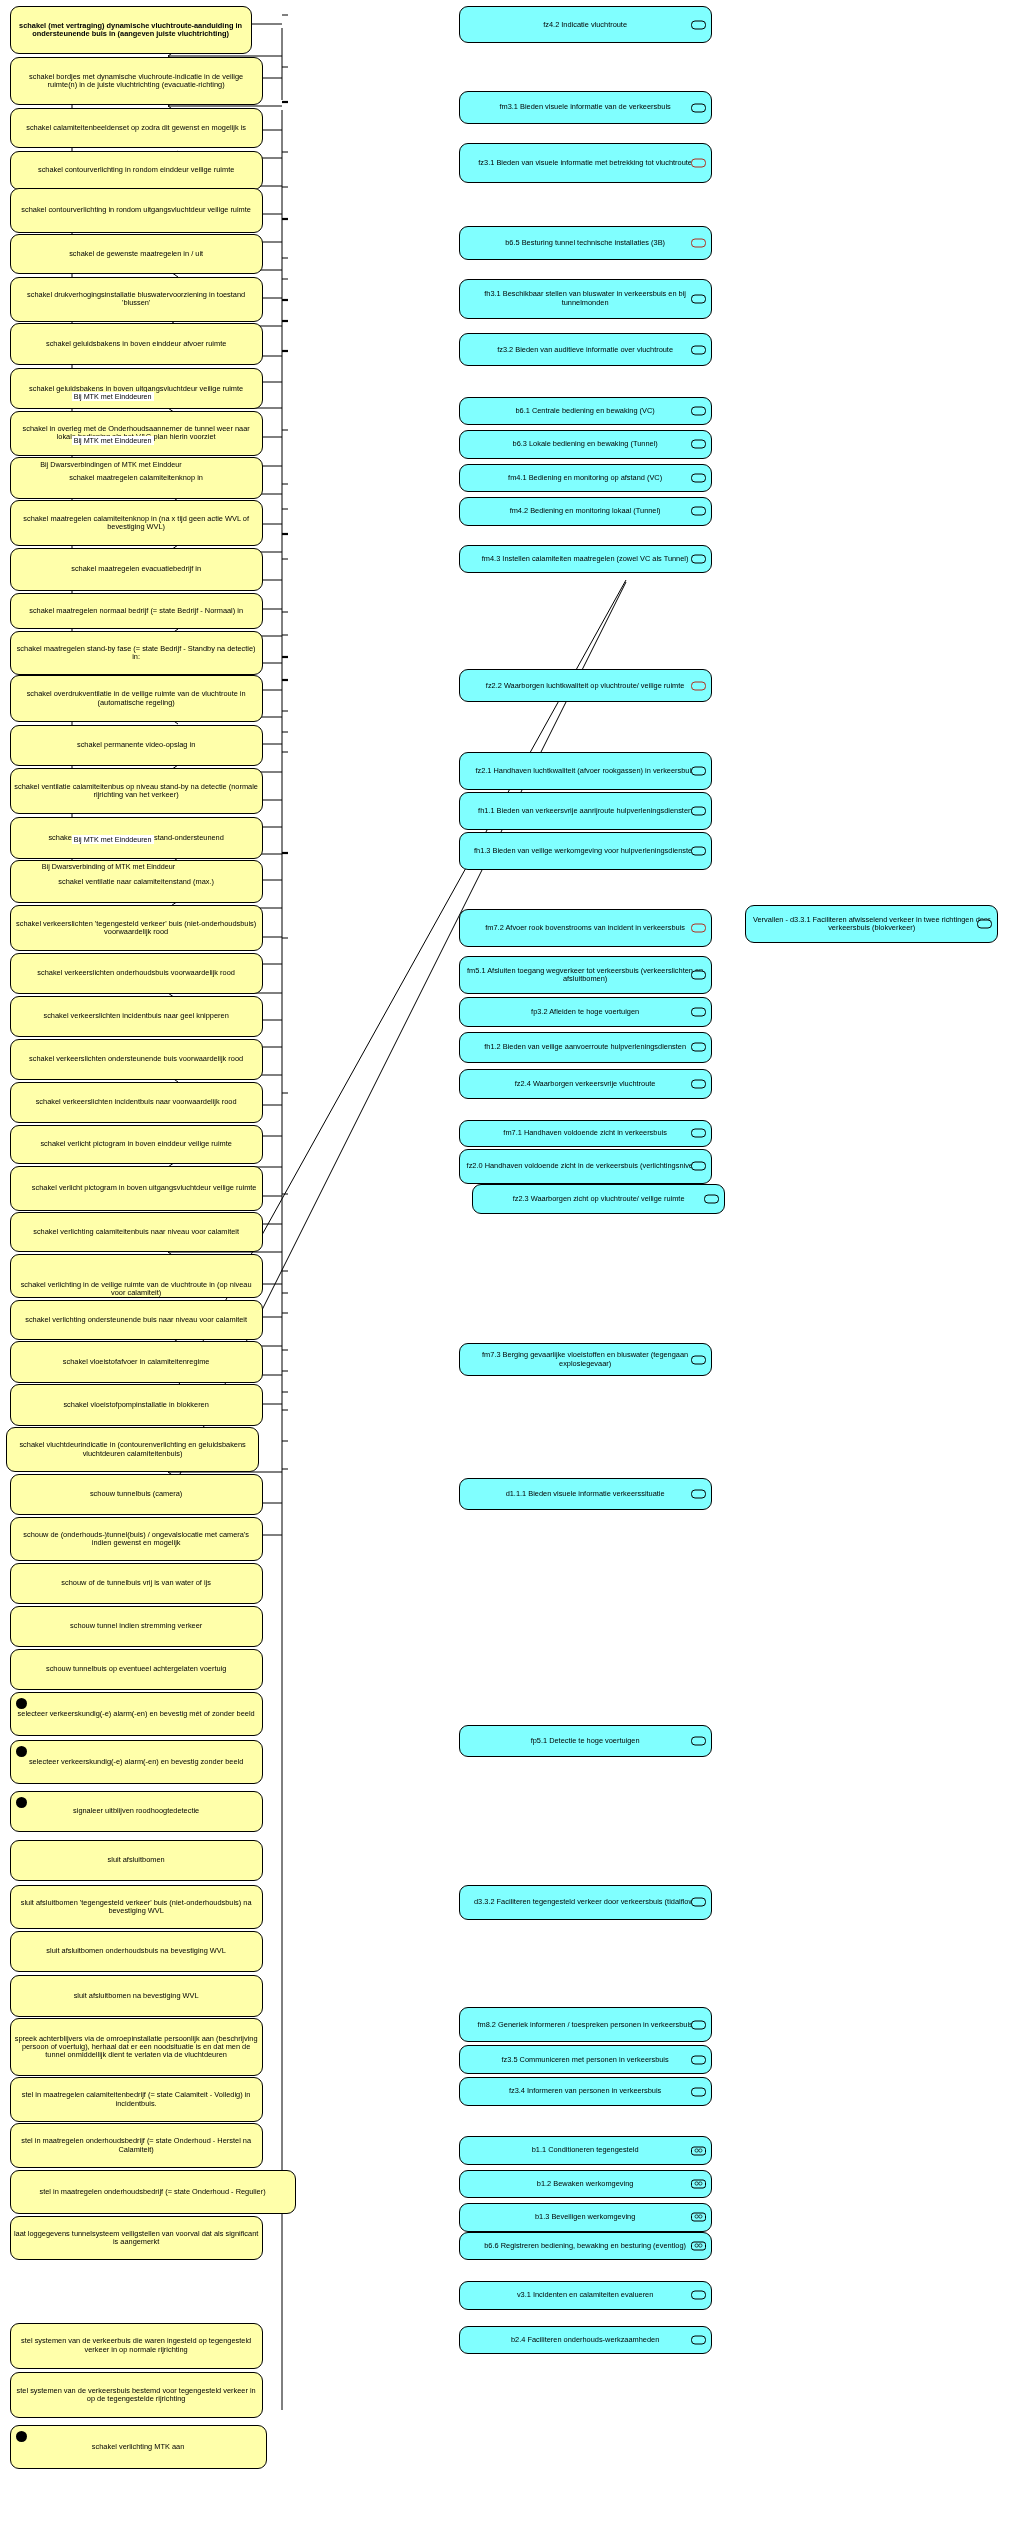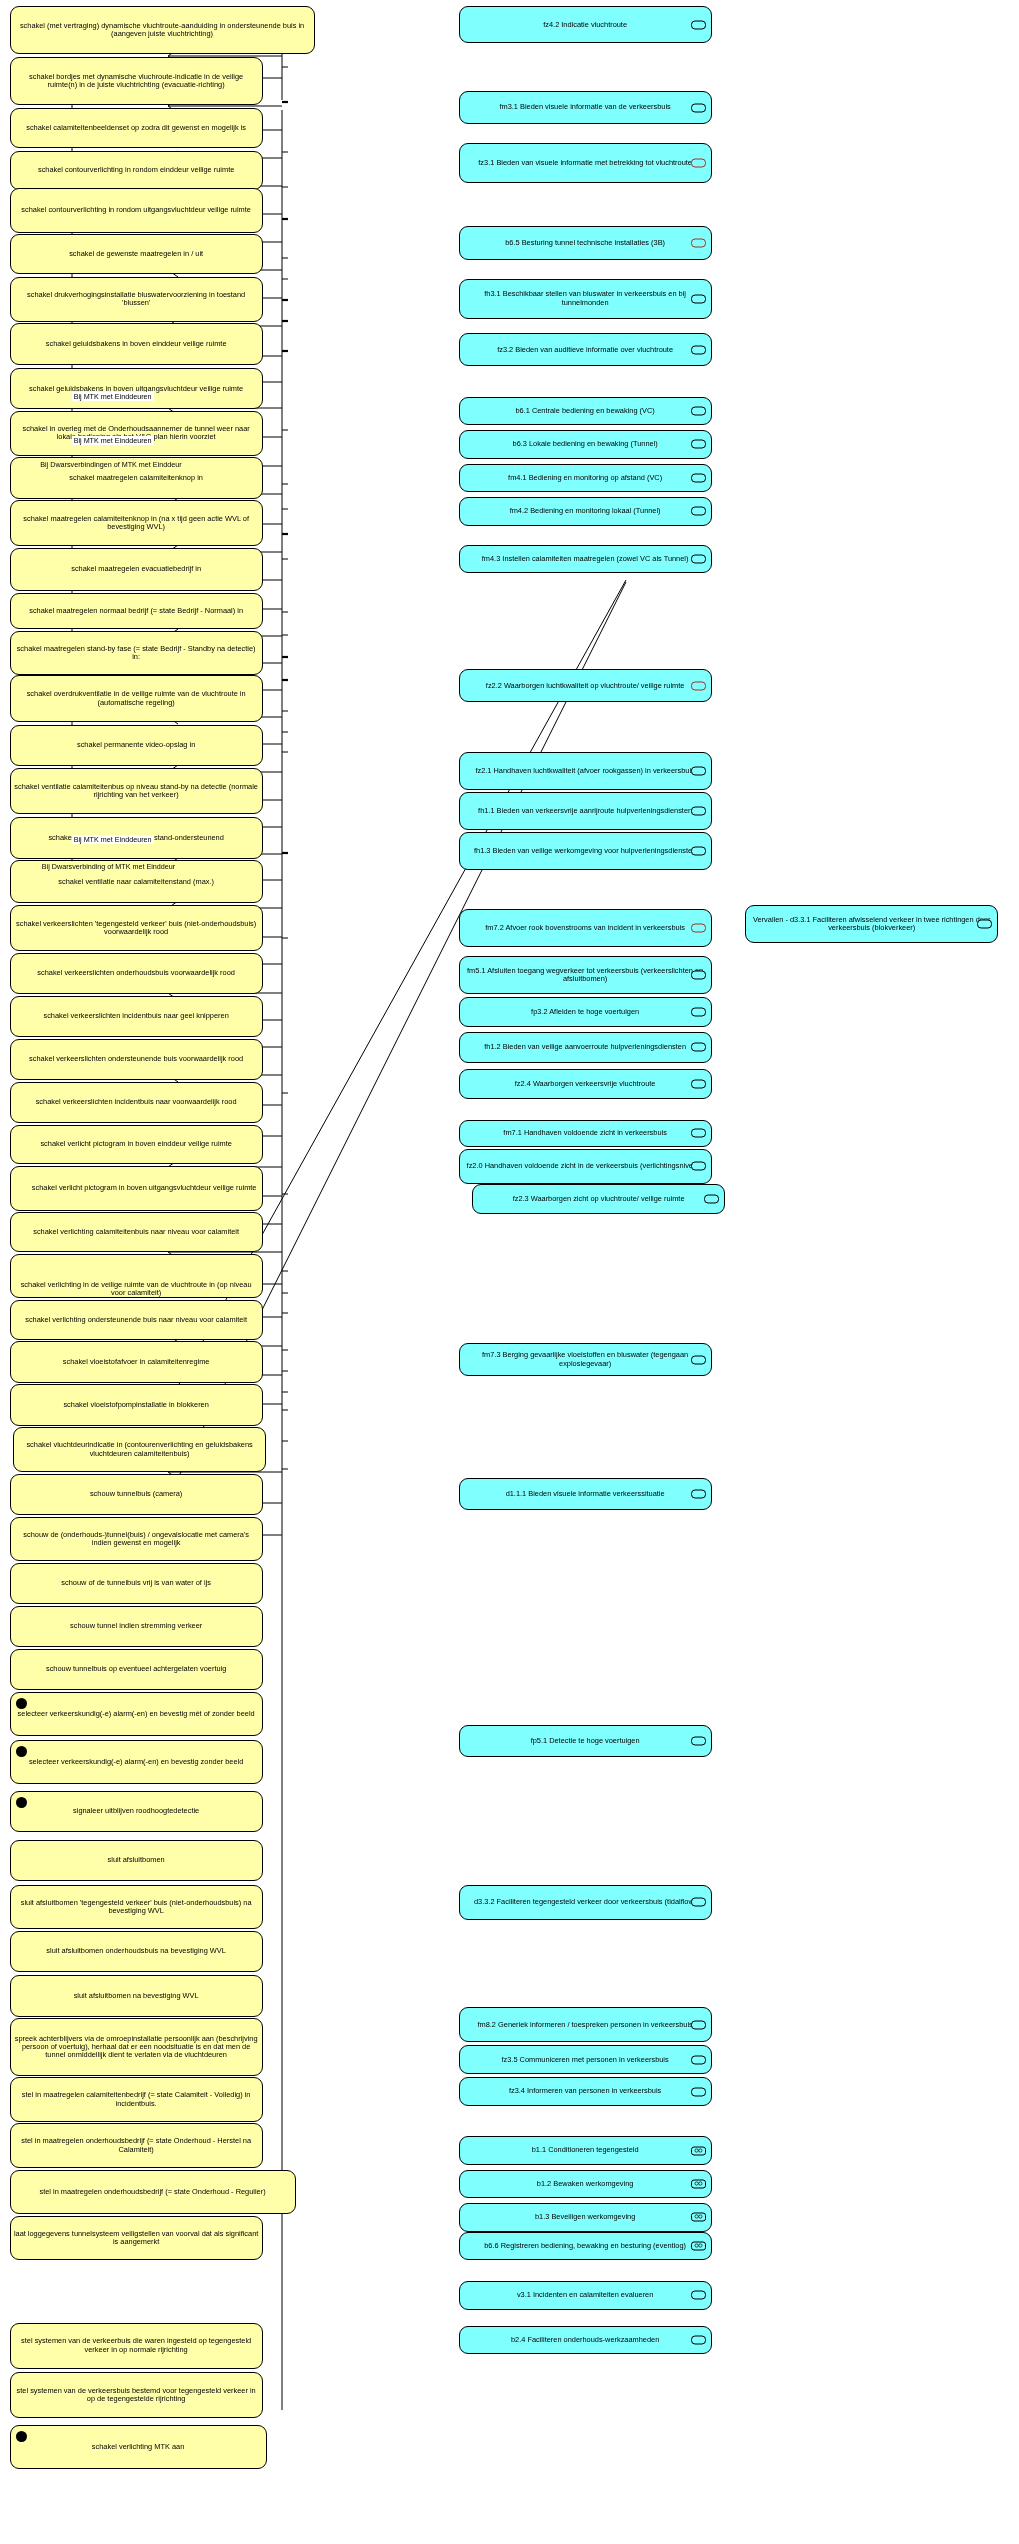--- a/index.html
+++ b/index.html
@@ -253,21 +253,21 @@
       <path d="M178 1368 L168 1375 L178 1382"></path>
       <path d="M178 1397 L168 1404 L178 1411"></path>
       <path d="M178 1391 L168 1398 L178 1405"></path>
       <path d="M178 1465 L168 1472 L178 1479"></path>
       <path d="M178 1496 L168 1503 L178 1510"></path>
       <path d="M178 1528 L168 1535 L178 1542"></path>
     </g>
   </svg>
 
   <div id="actions-layer">
-      <div class="node action" style="left: 9.55312px; top: 6.37195px; width: 305px; height: 47.7896px;">
+      <div class="node action" style="left: 9.55312px; top: 6.37195px; width: 242px; height: 47.7896px; font-weight: bold;">
         <span class="txt">schakel (met vertraging) dynamische vluchtroute-aanduiding in ondersteunende buis in (aangeven juiste vluchtrichting)</span>
       </div>
       <div class="node action" style="left: 9.55312px; top: 57.3475px; width: 253.158px; height: 47.7896px;">
         <span class="txt">schakel bordjes met dynamische vluchroute-indicatie in de veilige ruimte(n) in de juiste vluchtrichting (evacuatie-richting)</span>
       </div>
       <div class="node action" style="left: 9.55312px; top: 108.323px; width: 253.158px; height: 39.8247px;">
         <span class="txt">schakel calamiteitenbeeldenset op zodra dit gewenst en mogelijk is</span>
       </div>
       <div class="node action" style="left: 9.55312px; top: 151.334px; width: 253.158px; height: 38.2317px;">
         <span class="txt">schakel contourverlichting in rondom einddeur veilige ruimte</span>
@@ -275,21 +275,21 @@
       <div class="node action" style="left: 9.55312px; top: 187.972px; width: 253.158px; height: 44.6036px;">
         <span class="txt">schakel contourverlichting in rondom uitgangsvluchtdeur veilige ruimte</span>
       </div>
       <div class="node action" style="left: 9.55312px; top: 234.169px; width: 253.158px; height: 39.8247px;">
         <span class="txt">schakel de gewenste maatregelen in / uit</span>
       </div>
       <div class="node action" style="left: 9.55312px; top: 277.18px; width: 253.158px; height: 44.6036px;">
         <span class="txt">schakel drukverhogingsinstallatie bluswatervoorziening in toestand 'blussen'</span>
       </div>
       <div class="node action" style="left: 9.55312px; top: 323.376px; width: 253.158px; height: 41.4177px;">
-        <span class="txt">schakel geluidsbakens in boven einddeur veilige ruimte</span>
+        <span class="txt">schakel geluidsbakens in boven einddeur afvoer ruimte</span>
       </div>
       <div class="node action" style="left: 9.55312px; top: 367.98px; width: 253.158px; height: 41.4177px;">
         <span class="txt">schakel geluidsbakens in boven uitgangsvluchtdeur veilige ruimte</span>
       </div>
       <div class="node action" style="left: 9.55312px; top: 410.991px; width: 253.158px; height: 44.6036px;">
         <span class="txt">schakel in overleg met de Onderhoudsaannemer de tunnel weer naar lokale bediening als het V&amp;C-plan hierin voorziet</span>
       </div>
       <div class="node action" style="left: 9.55312px; top: 457.187px; width: 253.158px; height: 41.4177px;">
         <span class="txt">schakel maatregelen calamiteitenknop in</span>
       </div>
@@ -349,21 +349,21 @@
       </div>
       <div class="node action" style="left: 9.55312px; top: 1299.88px; width: 253.158px; height: 39.8247px;">
         <span class="txt">schakel verlichting ondersteunende buis naar niveau voor calamiteit</span>
       </div>
       <div class="node action" style="left: 9.55312px; top: 1341.29px; width: 253.158px; height: 41.4177px;">
         <span class="txt">schakel vloeistofafvoer in calamiteitenregime</span>
       </div>
       <div class="node action" style="left: 9.55312px; top: 1384.31px; width: 253.158px; height: 41.4177px;">
         <span class="txt">schakel vloeistofpompinstallatie in blokkeren</span>
       </div>
-      <div class="node action" style="left: 13px; top: 1427.32px; width: 253.158px; height: 44.6036px;">
+      <div class="node action" style="left: 6px; top: 1427.32px; width: 253.158px; height: 44.6036px;">
         <span class="txt">schakel vluchtdeurindicatie in (contourenverlichting en geluidsbakens vluchtdeuren calamiteitenbuis)</span>
       </div>
       <div class="node action" style="left: 9.55312px; top: 1473.51px; width: 253.158px; height: 41.4177px;">
         <span class="txt">schouw tunnelbuis (camera)</span>
       </div>
       <div class="node action" style="left: 9.55312px; top: 1516.52px; width: 253.158px; height: 44.6036px;">
         <span class="txt">schouw de (onderhouds-)tunnel(buis) / ongevalslocatie met camera's indien gewenst en mogelijk</span>
       </div>
       <div class="node action" style="left: 9.55312px; top: 1562.72px; width: 253.158px; height: 41.4177px;">
         <span class="txt">schouw of de tunnelbuis vrij is van water of ijs</span>

